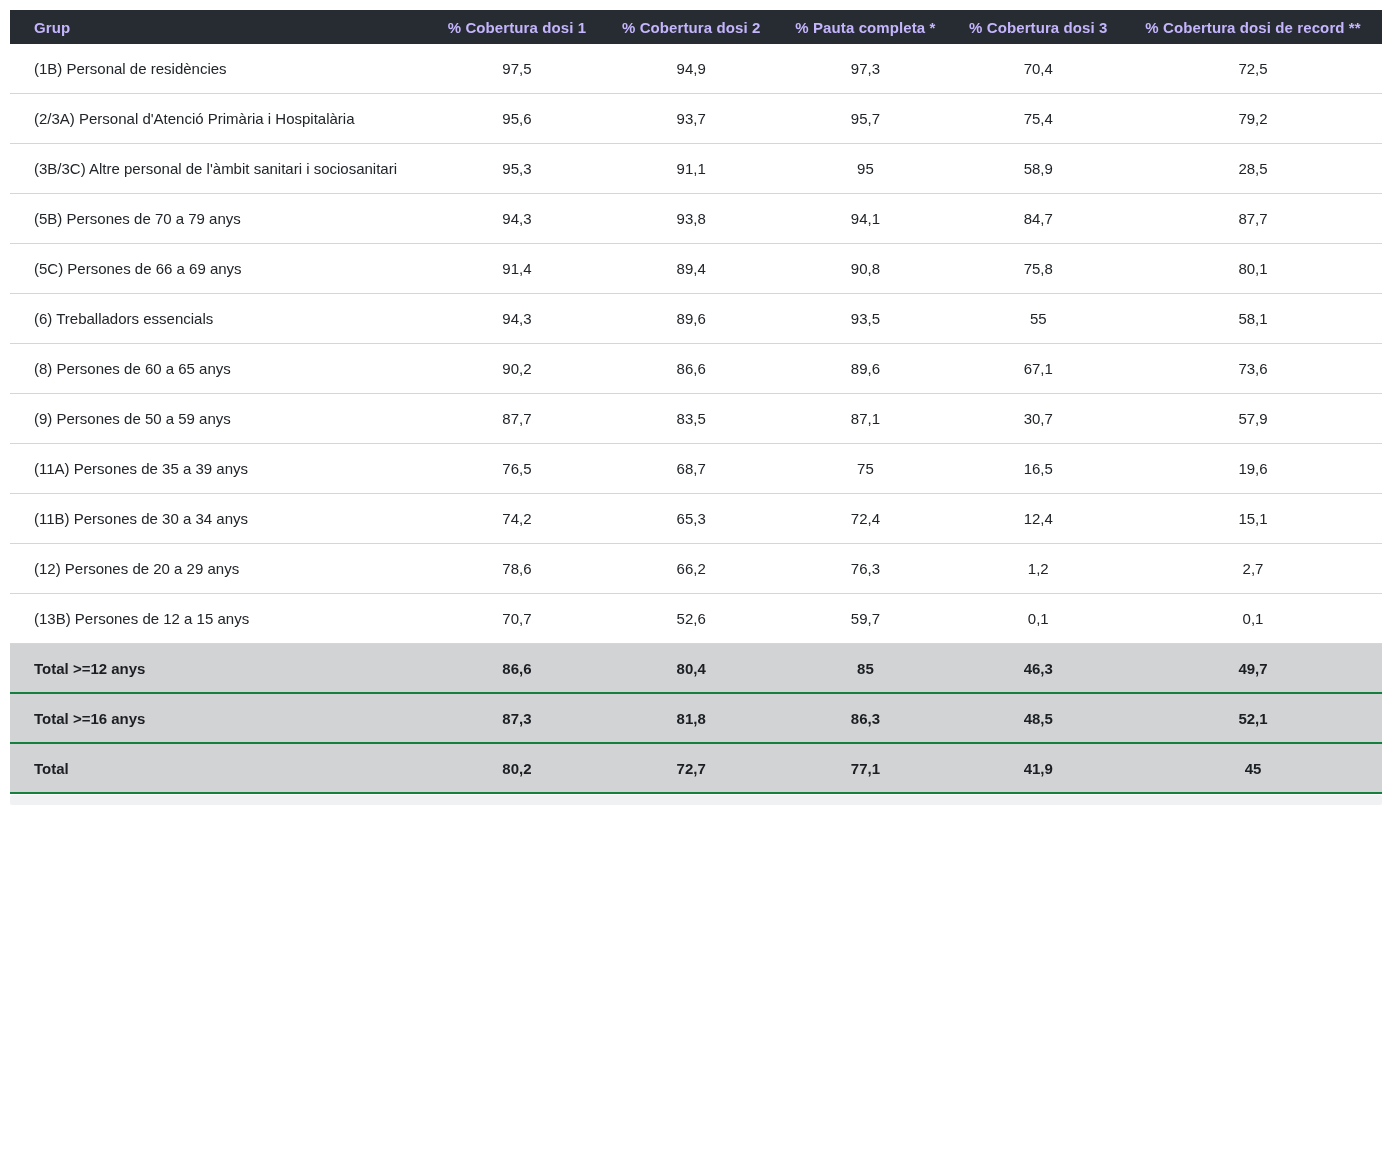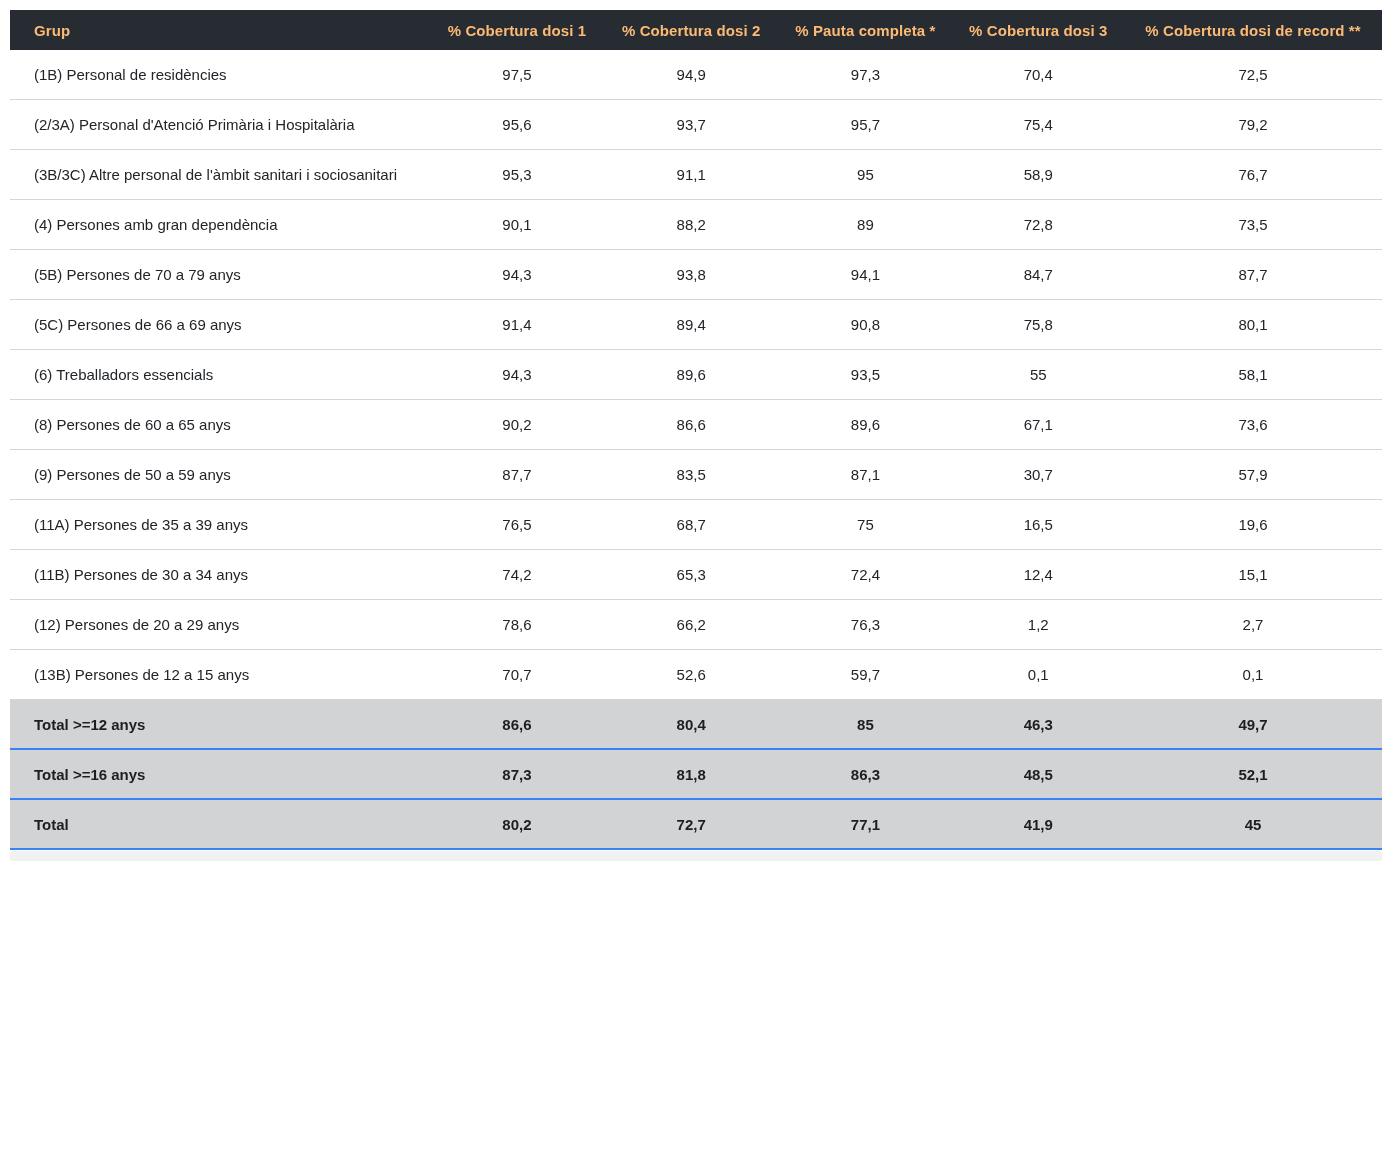--- a/index.html
+++ b/index.html
@@ -24,23 +24,23 @@
     width: 1372px;
   }
   table.coverage {
     width: 100%;
     border-collapse: collapse;
     table-layout: fixed;
     font-size: 15px;
   }
   table.coverage thead th {
     background: #272c33;
-    color: #fdba74;
+    color: #c4b5fd;
     font-weight: bold;
-    height: 40px;
+    height: 34px;
     text-align: center;
     padding: 0 4px;
     vertical-align: middle;
     letter-spacing: 0.1px;
   }
   table.coverage thead th:first-child {
     text-align: left;
     padding-left: 24px;
   }
   table.coverage tbody td {
@@ -53,21 +53,21 @@
     padding: 0 10px;
   }
   table.coverage tbody td:first-child {
     text-align: left;
     padding-left: 24px;
   }
   table.coverage tbody tr.total td {
     background: #d2d3d4;
     font-weight: bold;
     color: #1b1e22;
-    border-bottom: 2px solid #3b82f6;
+    border-bottom: 2px solid #15803d;
     height: 48px;
   }
   .bottom-track {
     margin-top: 1px;
     height: 10px;
     width: 100%;
     background: #f0f1f3;
     border-radius: 2px;
   }
 </style>
@@ -111,29 +111,21 @@
             <td>95,7</td>
             <td>75,4</td>
             <td>79,2</td>
           </tr>
           <tr>
             <td>(3B/3C) Altre personal de l'àmbit sanitari i sociosanitari</td>
             <td>95,3</td>
             <td>91,1</td>
             <td>95</td>
             <td>58,9</td>
-            <td>76,7</td>
-          </tr>
-          <tr>
-            <td>(4) Persones amb gran dependència</td>
-            <td>90,1</td>
-            <td>88,2</td>
-            <td>89</td>
-            <td>72,8</td>
-            <td>73,5</td>
+            <td>28,5</td>
           </tr>
           <tr>
             <td>(5B) Persones de 70 a 79 anys</td>
             <td>94,3</td>
             <td>93,8</td>
             <td>94,1</td>
             <td>84,7</td>
             <td>87,7</td>
           </tr>
           <tr>

